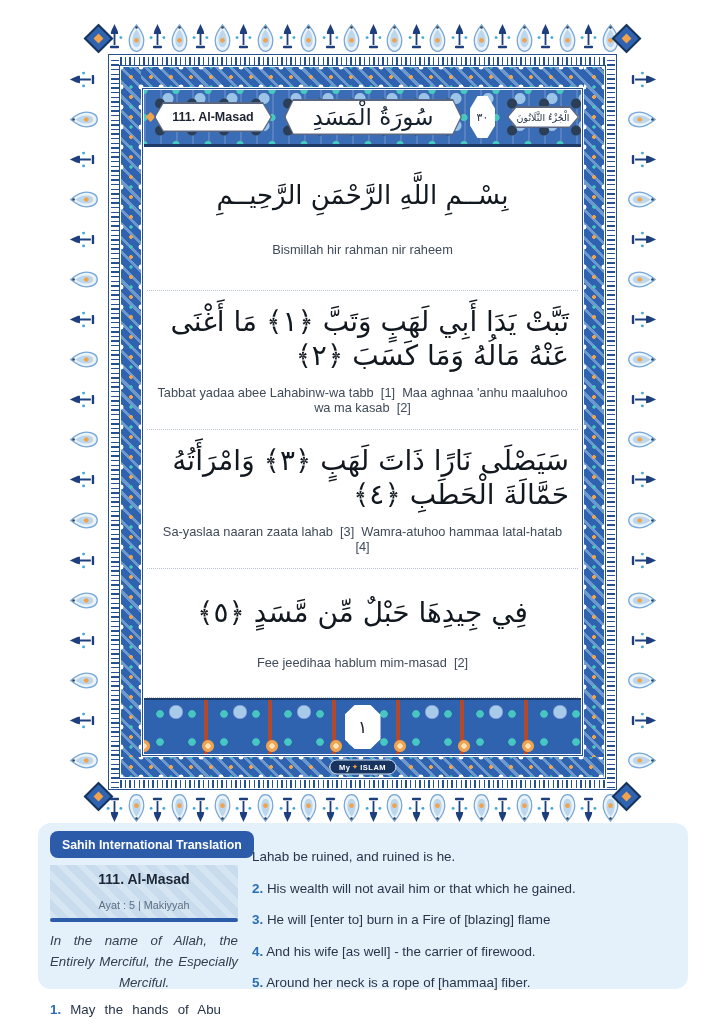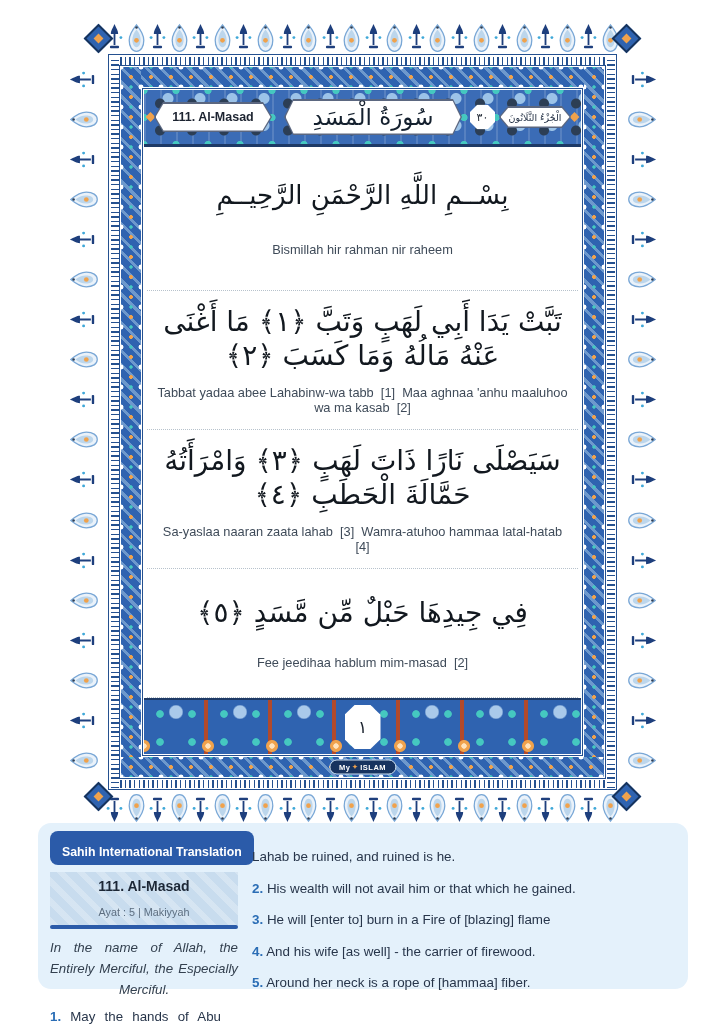--- a/index.html
+++ b/index.html
@@ -76,38 +76,38 @@
   .cart-edge { position:absolute; top:50%; transform:translateY(-50%);
     background:#5b6780; clip-path:polygon(9px 0, calc(100% - 9px) 0, 100% 50%,
       calc(100% - 9px) 100%, 9px 100%, 0 50%); }
   .cart-core { position:absolute; inset:1.5px; background:#fff;
     clip-path:polygon(8px 0, calc(100% - 8px) 0, 100% 50%, calc(100% - 8px) 100%, 8px 100%, 0 50%);
     display:flex; align-items:center; justify-content:center; }
   .cart-ref { left:10px; width:118px; height:30px; }
   .cart-ref .cart-core { font-size:12.5px; font-weight:bold; color:#1c2330; }
   .cart-title { left:140px; width:178px; height:36px; }
   .cart-title .cart-core { font-family:"DejaVu Sans", sans-serif; font-size:23px; color:#14202e; }
-  .cart-juz { left:355px; width:72px; height:22px; }
+  .cart-juz { left:363px; width:72px; height:22px; }
   .cart-juz .cart-core { font-family:"DejaVu Sans", sans-serif; font-size:9.5px; color:#253246; }
   .oct30 { position:absolute; left:326px; top:50%; transform:translateY(-50%);
-    width:25px; height:25px; background:#fff;
+    width:25px; height:42px; background:#fff;
     clip-path:polygon(30% 0,70% 0,100% 30%,100% 70%,70% 100%,30% 100%,0 70%,0 30%);
     display:flex; align-items:center; justify-content:center;
     font-family:Liberation Serif, serif; font-size:11px; color:#1c2430; }
   .diam { position:absolute; top:50%; width:7px; height:7px; background:#f0a24c;
     transform:translateY(-50%) rotate(45deg); }
   .diam.dl { left:3px; } .diam.dr { right:3px; }
 
   .sec { display:flex; flex-direction:column; justify-content:space-evenly;
          align-items:center; flex:none; padding:2px 12px; }
   .sec-bismillah { flex:1; }
   .sec-g { height:138px; }
   .sec-g3 { height:128px; }
   .ar { direction:rtl; font-family:"DejaVu Sans", sans-serif; color:#12181f;
-        text-align:center; line-height:1.2; }
+        text-align:right; line-height:1.2; }
   .ar-bism { font-size:26px; }
   .ar-verse { font-size:28px; }
   .tr { font-size:12.8px; color:#3f4b59; text-align:center; white-space:pre-wrap; }
   .dotsep { border-top:1px dotted #b7c2cc; margin:0 3px; flex:none; }
 
   .footband { height:56px; position:relative; flex:none; border-top:2.5px solid #1e3a66;
     background-color:#2f63b0;
     background-image:
       radial-gradient(circle, #ffe3bd 2.4px, rgba(255,227,189,0) 3px),
       radial-gradient(circle, #f0a24c 5.5px, rgba(240,162,76,0) 6.5px),
@@ -121,21 +121,21 @@
     clip-path:polygon(28% 0,72% 0,100% 22%,100% 78%,72% 100%,28% 100%,0 78%,0 22%);
     display:flex; align-items:center; justify-content:center;
     font-family:"DejaVu Sans", sans-serif; font-size:17px; color:#1c2430; }
 
   
   .card { position:absolute; left:38px; top:823px; width:650px; height:166px;
     background:#e4f1fb; border-radius:13px; padding:8px 14px 10px 12px;
     display:flex; gap:14px; }
   .colL { width:188px; flex:none; }
   .badge { display:inline-block; background:#2b5ba9; color:#fff; font-size:12.3px;
-    font-weight:bold; padding:14px 12px 6px; border-radius:8px; margin-bottom:7px;
+    font-weight:bold; padding:7px 12px 6px; border-radius:8px; margin-bottom:7px;
     white-space:nowrap; }
   .panel { background:#c8dcee;
     background-image:repeating-linear-gradient(45deg, rgba(255,255,255,.25) 0 6px, rgba(255,255,255,0) 6px 14px);
     padding:6px 4px 7px; text-align:center; }
   .panel .sname { font-size:14px; font-weight:bold; color:#1c2736; }
   .panel .smeta { font-size:10.8px; color:#5d6e80; margin-top:12px; }
   .thickrule { height:3.5px; background:#2b5ba9; border-radius:2px; }
   .basmala { font-style:italic; font-size:13.3px; line-height:1.6; color:#33404f;
     text-align:justify; text-align-last:center; margin-top:8px; }
   .item1 { margin-top:9px; font-size:13.3px; color:#27354a; word-spacing:5.5px; }

